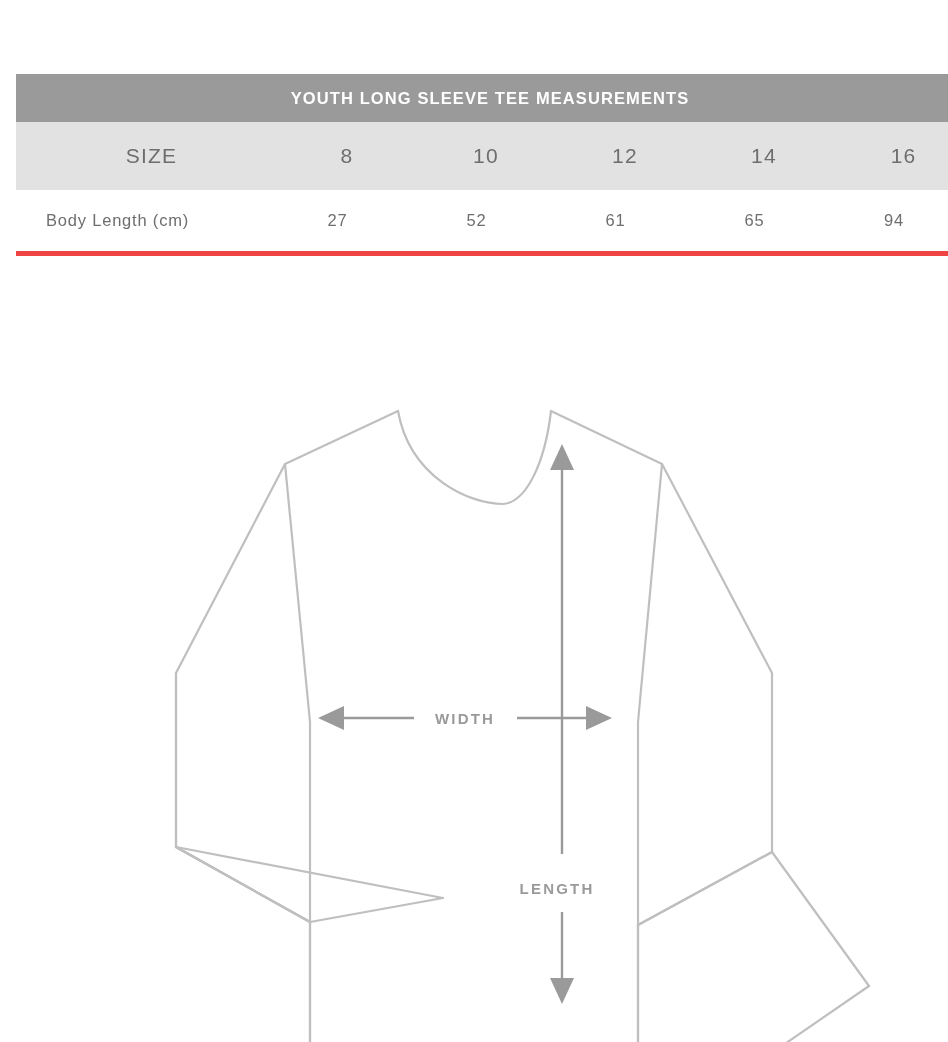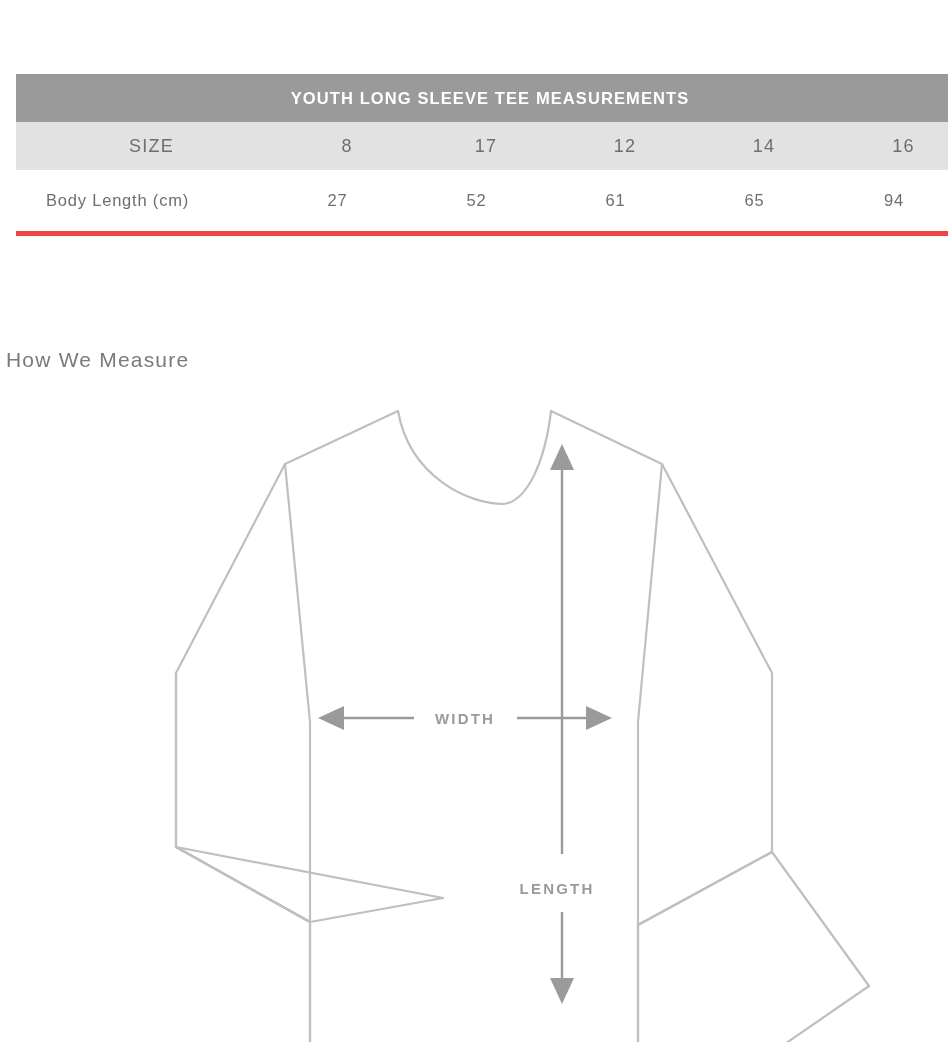--- a/index.html
+++ b/index.html
@@ -39,22 +39,22 @@
     height: 48px;
     font-size: 16.5px;
     font-weight: bold;
     letter-spacing: 1.1px;
     text-align: center;
     vertical-align: middle;
   }
   .header-row td {
     background: #e2e2e2;
     color: #6e6e6e;
-    height: 48px;
-    font-size: 18px;
+    height: 68px;
+    font-size: 21px;
     font-weight: normal;
     letter-spacing: 1.2px;
     vertical-align: middle;
     padding-left: 19px;
   }
   .header-row td.label-col { text-align: center; }
   .header-row td.val-col { text-align: center; }
   .data-row td {
     background: #ffffff;
     color: #6e6e6e;
@@ -124,39 +124,38 @@
         <col class="c4">
         <col class="c5">
     </colgroup>
     <thead>
       <tr class="title-row">
         <th colspan="6">YOUTH LONG SLEEVE TEE MEASUREMENTS</th>
       </tr>
       <tr class="header-row">
         <td class="label-col">SIZE</td>
         <td class="val-col">8</td>
-        <td class="val-col">17</td>
+        <td class="val-col">10</td>
         <td class="val-col">12</td>
         <td class="val-col">14</td>
         <td class="val-col">16</td>
       </tr>
     </thead>
     <tbody>
       <tr class="data-row last">
         <td class="label-col">Body Length (cm)</td>
         <td class="val-col">27</td>
         <td class="val-col">52</td>
         <td class="val-col">61</td>
         <td class="val-col">65</td>
         <td class="val-col">94</td>
       </tr>
     </tbody>
   </table>
 
-  <div class="how-we-measure">How We Measure</div>
 
   <div class="diagram">
     <svg width="948" height="650" viewBox="0 0 948 650" xmlns="http://www.w3.org/2000/svg">
       <g fill="none" stroke="#bfbfbf" stroke-width="2.2" stroke-linejoin="round" stroke-linecap="round">
 
         <path d="M 398 19
                  L 285 72
                  L 176 281
                  L 176 455
                  L 310 530

